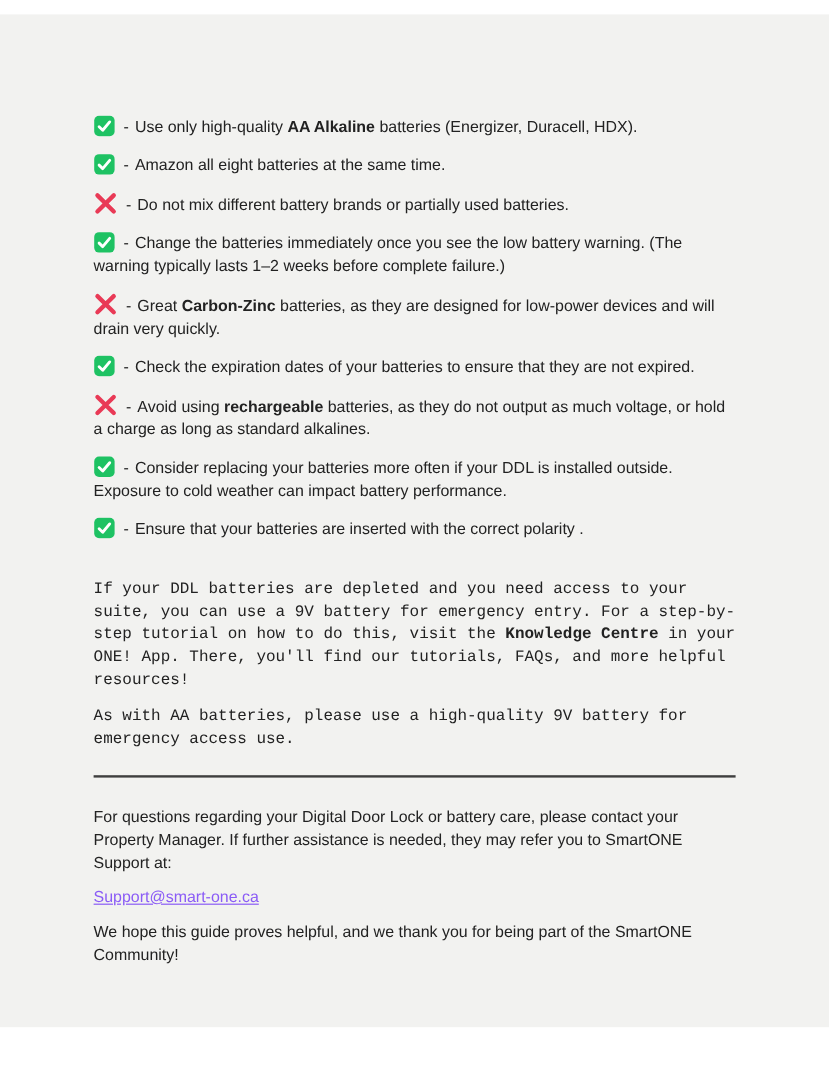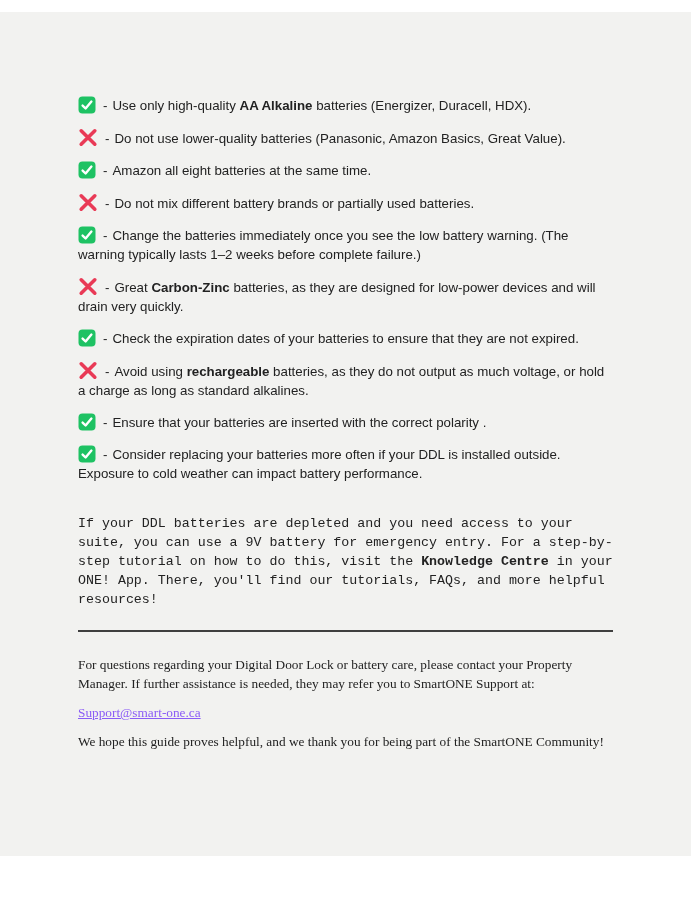--- a/index.html
+++ b/index.html
@@ -34,39 +34,36 @@
   .contact-section { margin-top:23px; }
   .contact-heading {
     font-size:23px;
     font-weight:400;
     line-height:28px;
     color:#76a23f;
     margin:0;
     padding-bottom:5px;
     border-bottom:2px solid #cddfa5;
   }
-  .contact-section p { margin:10px 0 0 0;font-family:Liberation Serif, serif; }
+  .contact-section p { margin:10px 0 0 0; }
   .email-line { margin:13px 0 0 0; }
   .email-link { color:#8b5cf6; text-decoration:underline; }
   .closing { margin-top:14px; }
 </style>
 </head>
 <body>
 
 <div class="page">
   <div class="content">
 
     <div>
         <div class="check-item"><span class="icon"><svg width="18" height="18" viewBox="0 0 18 18">
               <rect x="0.5" y="0.5" width="17" height="17" rx="4" fill="#1ec263"></rect>
               <path d="M4.6 9.6 L7.6 12.5 L13.4 5.6" stroke="#ffffff" stroke-width="2.4" fill="none" stroke-linecap="round" stroke-linejoin="round"></path>
             </svg></span><span class="dash">-</span><span><span class="">Use only high-quality </span><span class="b">AA Alkaline</span><span class=""> batteries (Energizer, Duracell, HDX).</span></span></div>
-        <div class="check-item"><span class="icon"><svg width="20" height="19" viewBox="0 0 20 19">
-              <path d="M3.2 2.8 L16.8 16.2 M16.8 2.8 L3.2 16.2" stroke="#e93a56" stroke-width="3.6" fill="none" stroke-linecap="round"></path>
-            </svg></span><span class="dash">-</span><span><span class="">Do not use lower-quality batteries (Panasonic, Amazon Basics, Great Value).</span></span></div>
         <div class="check-item"><span class="icon"><svg width="18" height="18" viewBox="0 0 18 18">
               <rect x="0.5" y="0.5" width="17" height="17" rx="4" fill="#1ec263"></rect>
               <path d="M4.6 9.6 L7.6 12.5 L13.4 5.6" stroke="#ffffff" stroke-width="2.4" fill="none" stroke-linecap="round" stroke-linejoin="round"></path>
             </svg></span><span class="dash">-</span><span><span class="">Amazon all eight batteries at the same time.</span></span></div>
         <div class="check-item"><span class="icon"><svg width="20" height="19" viewBox="0 0 20 19">
               <path d="M3.2 2.8 L16.8 16.2 M16.8 2.8 L3.2 16.2" stroke="#e93a56" stroke-width="3.6" fill="none" stroke-linecap="round"></path>
             </svg></span><span class="dash">-</span><span><span class="">Do not mix different battery brands or partially used batteries.</span></span></div>
         <div class="check-item"><span class="icon"><svg width="18" height="18" viewBox="0 0 18 18">
               <rect x="0.5" y="0.5" width="17" height="17" rx="4" fill="#1ec263"></rect>
               <path d="M4.6 9.6 L7.6 12.5 L13.4 5.6" stroke="#ffffff" stroke-width="2.4" fill="none" stroke-linecap="round" stroke-linejoin="round"></path>
@@ -77,29 +74,30 @@
         <div class="check-item"><span class="icon"><svg width="18" height="18" viewBox="0 0 18 18">
               <rect x="0.5" y="0.5" width="17" height="17" rx="4" fill="#1ec263"></rect>
               <path d="M4.6 9.6 L7.6 12.5 L13.4 5.6" stroke="#ffffff" stroke-width="2.4" fill="none" stroke-linecap="round" stroke-linejoin="round"></path>
             </svg></span><span class="dash">-</span><span><span class="">Check the expiration dates of your batteries to ensure that they are not expired.</span></span></div>
         <div class="check-item"><span class="icon"><svg width="20" height="19" viewBox="0 0 20 19">
               <path d="M3.2 2.8 L16.8 16.2 M16.8 2.8 L3.2 16.2" stroke="#e93a56" stroke-width="3.6" fill="none" stroke-linecap="round"></path>
             </svg></span><span class="dash">-</span><span><span class="">Avoid using </span><span class="b">rechargeable</span><span class=""> batteries, as they do not output as much voltage, or hold a charge as long as standard alkalines.</span></span></div>
         <div class="check-item"><span class="icon"><svg width="18" height="18" viewBox="0 0 18 18">
               <rect x="0.5" y="0.5" width="17" height="17" rx="4" fill="#1ec263"></rect>
               <path d="M4.6 9.6 L7.6 12.5 L13.4 5.6" stroke="#ffffff" stroke-width="2.4" fill="none" stroke-linecap="round" stroke-linejoin="round"></path>
-            </svg></span><span class="dash">-</span><span><span class="">Ensure that your batteries are inserted with the correct polarity .</span></span></div>
+            </svg></span><span class="dash">-</span><span><span class="">Consider replacing your batteries more often if your DDL is installed outside. Exposure to cold weather can impact battery performance.</span></span></div>
         <div class="check-item"><span class="icon"><svg width="18" height="18" viewBox="0 0 18 18">
               <rect x="0.5" y="0.5" width="17" height="17" rx="4" fill="#1ec263"></rect>
               <path d="M4.6 9.6 L7.6 12.5 L13.4 5.6" stroke="#ffffff" stroke-width="2.4" fill="none" stroke-linecap="round" stroke-linejoin="round"></path>
-            </svg></span><span class="dash">-</span><span><span class="">Consider replacing your batteries more often if your DDL is installed outside. Exposure to cold weather can impact battery performance.</span></span></div>
+            </svg></span><span class="dash">-</span><span><span class="">Ensure that your batteries are inserted with the correct polarity .</span></span></div>
       </div>
 
     <div class="intro">
         <p><span class="">If your DDL batteries are depleted and you need access to your suite, you can use a 9V battery for emergency entry. For a step-by-step tutorial on how to do this, visit the </span><span class="b">Knowledge Centre</span><span class=""> in your ONE! App. There, you'll find our tutorials, FAQs, and more helpful resources!</span></p>
+        <p><span class="">As with AA batteries, please use a high-quality 9V battery for emergency access use.</span></p>
       </div>
 
     <hr class="divider">
 
     <div class="contact-section">
       <p>For questions regarding your Digital Door Lock or battery care, please contact your Property Manager. If further assistance is needed, they may refer you to SmartONE Support at:</p>
       <p class="email-line">
         <a href="#" class="email-link">Support@smart-one.ca</a>
       </p>
       <p class="closing">We hope this guide proves helpful, and we thank you for being part of the SmartONE Community!</p>

